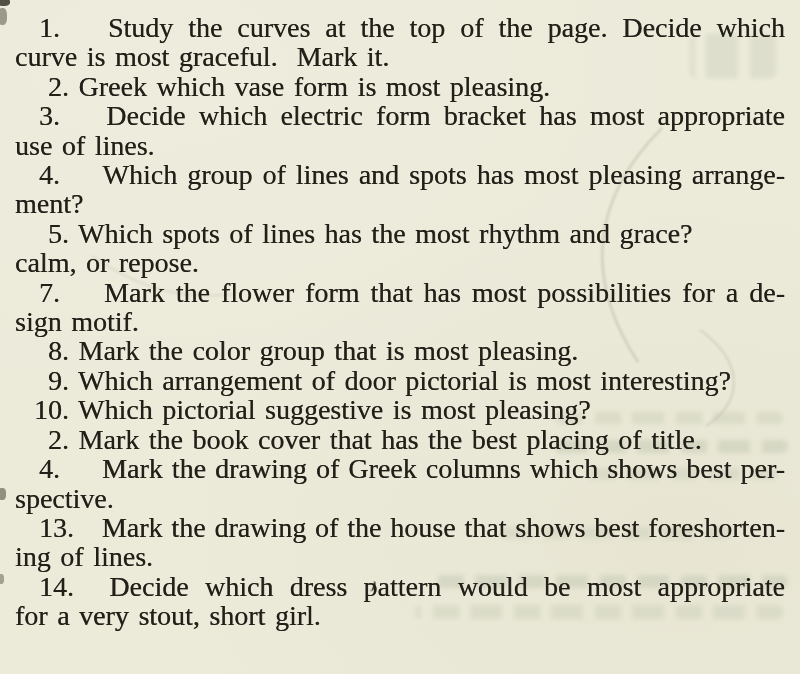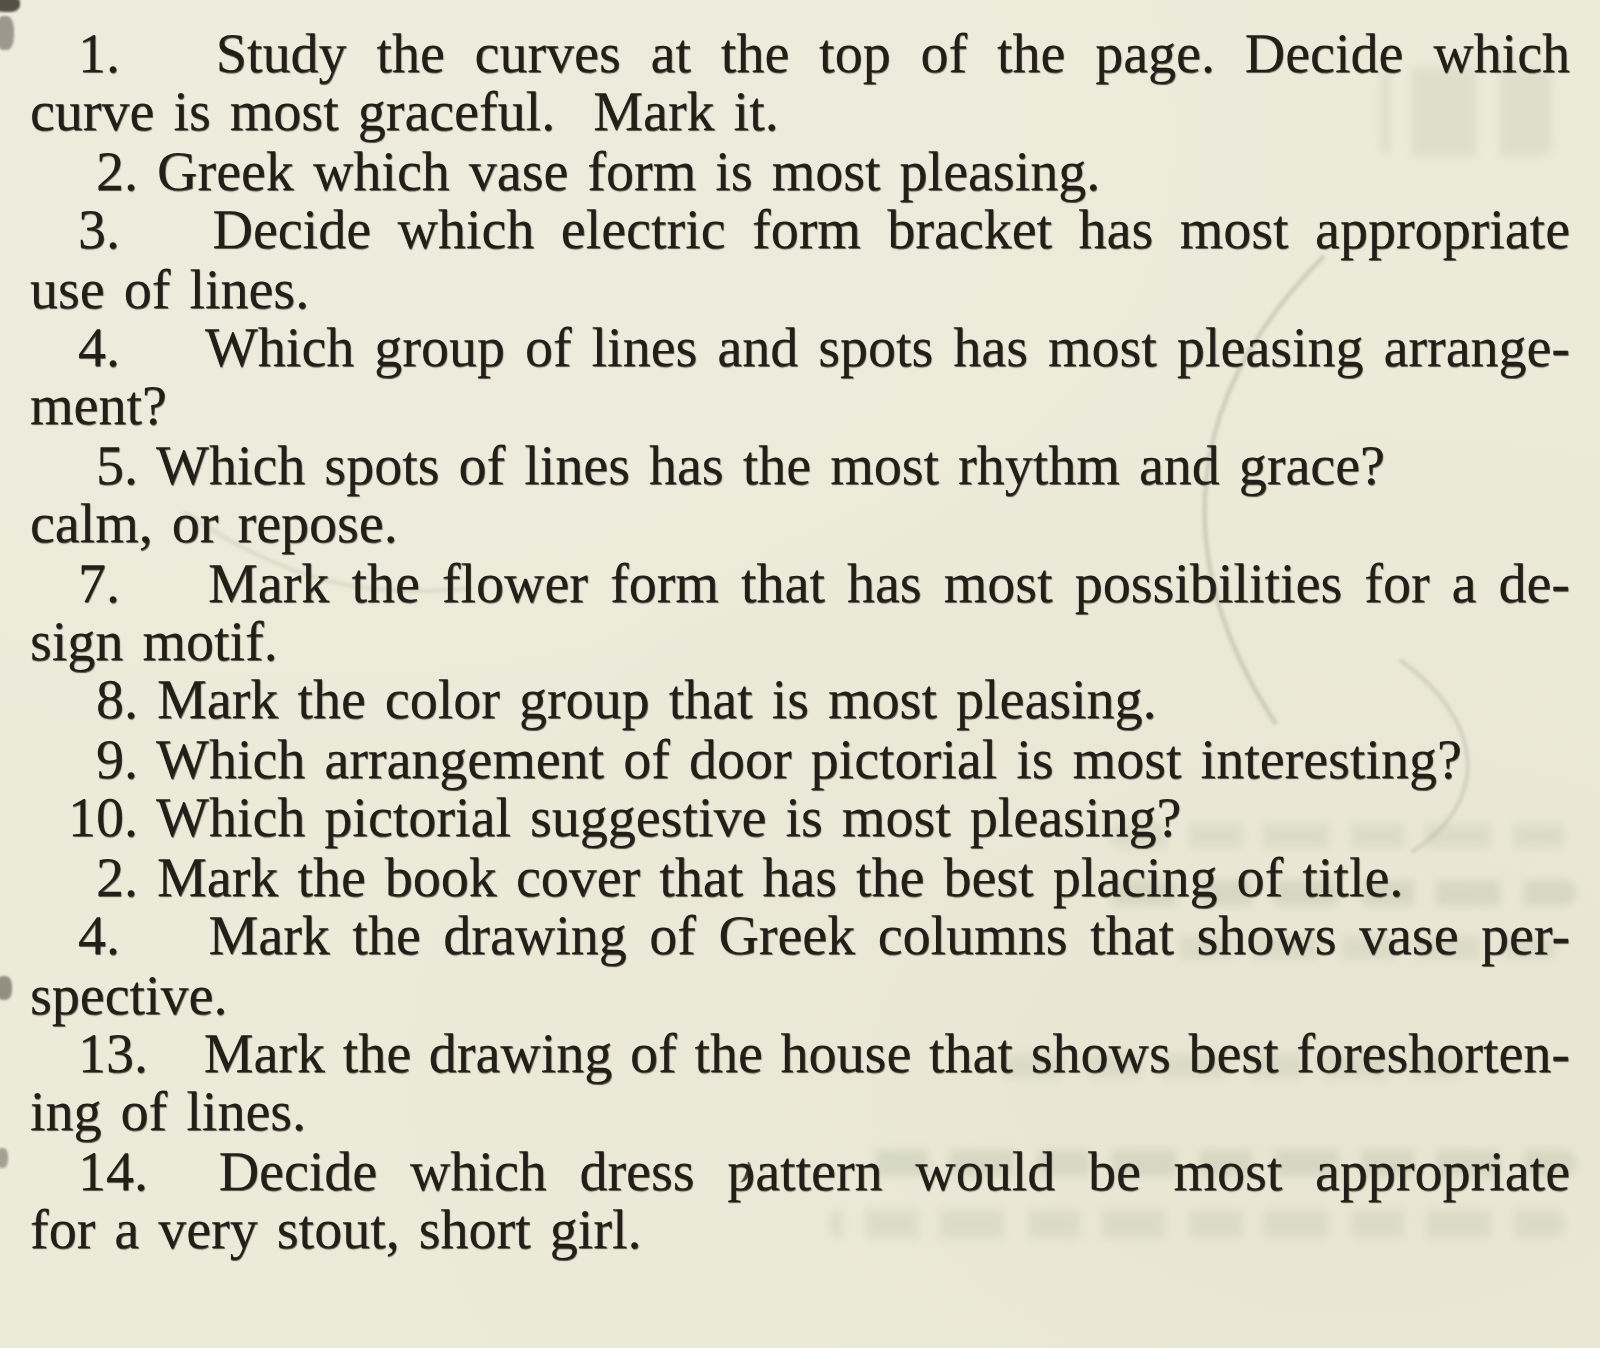--- a/index.html
+++ b/index.html
@@ -108,21 +108,21 @@
       <div class="item">
         <div class="line loose"><span class="num">9.</span> <span class="txt">Which arrangement of door pictorial is most interesting?</span></div>
       </div>
       <div class="item">
         <div class="line loose"><span class="num">10.</span> <span class="txt">Which pictorial suggestive is most pleasing?</span></div>
       </div>
       <div class="item">
         <div class="line loose"><span class="num">2.</span> <span class="txt">Mark the book cover that has the best placing of title.</span></div>
       </div>
       <div class="item">
-        <div class="line full"><span class="num">4.</span> <span class="txt">Mark the drawing of Greek columns that shows vase per-</span></div>
+        <div class="line full"><span class="num">4.</span> <span class="txt">Mark the drawing of Greek columns which shows best per-</span></div>
         <div class="line loose"><span class="txt">spective.</span></div>
       </div>
       <div class="item">
         <div class="line full"><span class="num">13.</span> <span class="txt">Mark the drawing of the house that shows best foreshorten-</span></div>
         <div class="line loose"><span class="txt">ing of lines.</span></div>
       </div>
       <div class="item">
         <div class="line full"><span class="num">14.</span> <span class="txt">Decide which dress pattern would be most appropriate</span></div>
         <div class="line loose"><span class="txt">for a very stout, short girl.</span></div>
       </div>

